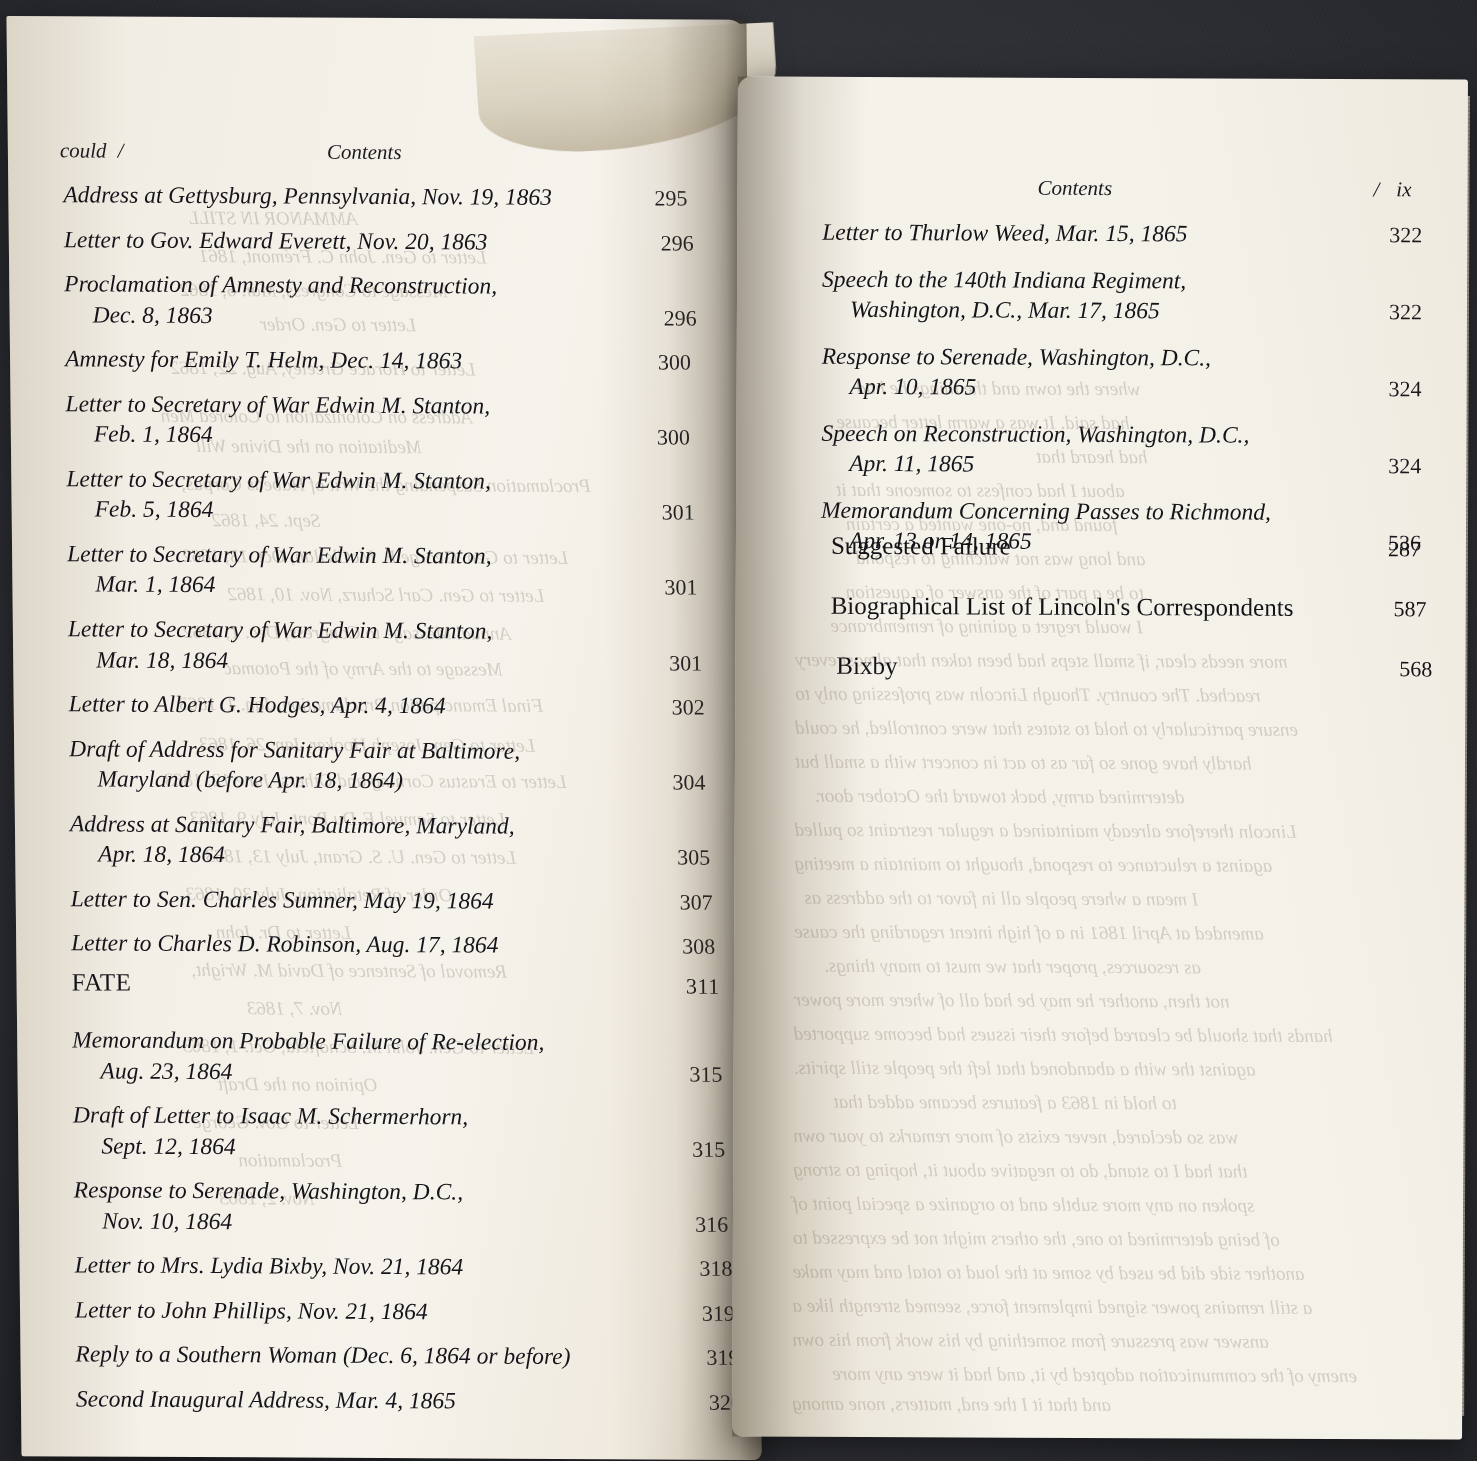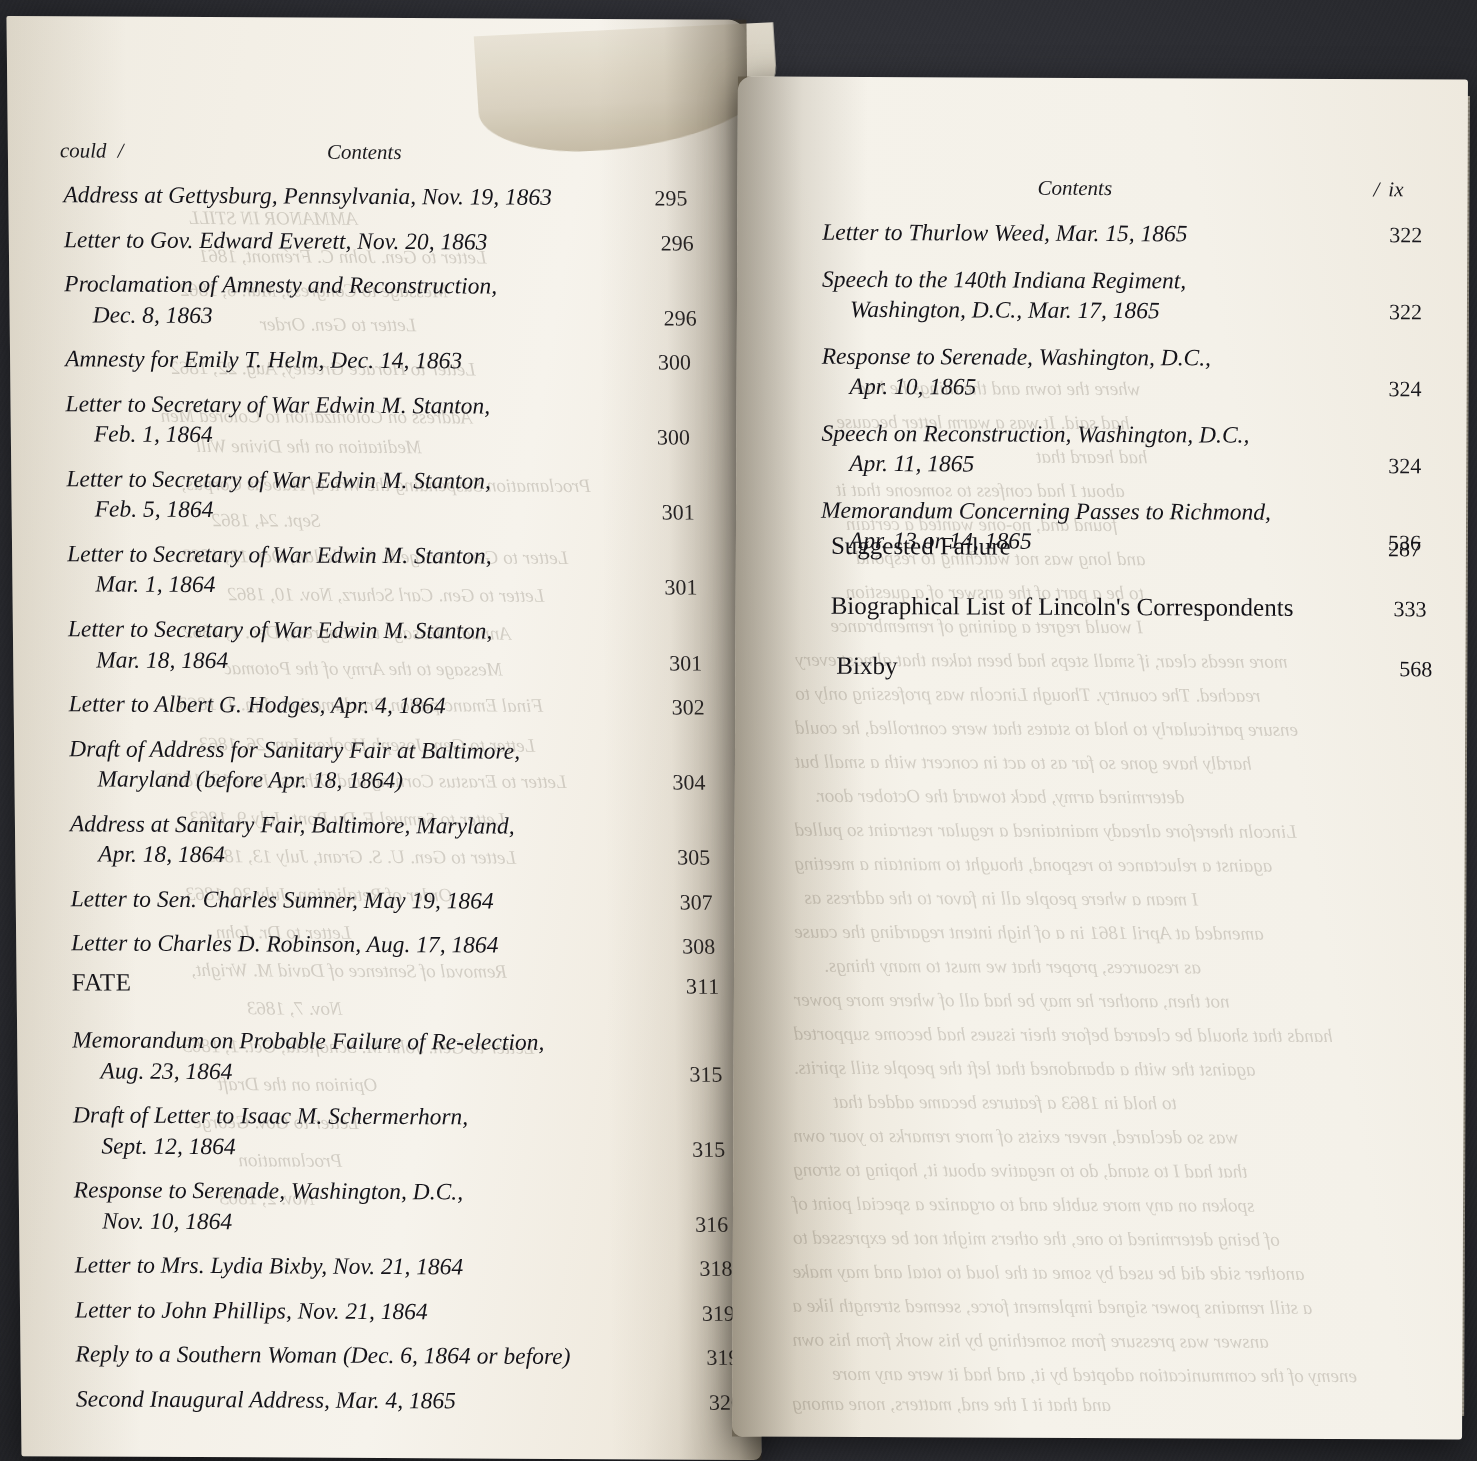--- a/index.html
+++ b/index.html
@@ -396,21 +396,21 @@
       <div class="showthrough" style="left:60px; top:1218px;">a still remains power signed implement force, seemed strength like a</div>
       <div class="showthrough" style="left:60px; top:1252px;">answer was pressure from something by his work from his own</div>
       <div class="showthrough" style="left:100px; top:1286px;">enemy of the communication adopted by it, and had it were any more</div>
       <div class="showthrough" style="left:60px; top:1316px;">and that it I the end, matters, none among</div>
 
       <div class="page-inner">
 
         <div class="folio-row" style="left:300px; top:98px; width:390px;">
           <span>Contents</span>
           <span style="position:absolute; right:48px;">/</span>
-          <span style="position:absolute; right:24px;">ix</span>
+          <span style="position:absolute; right:16px;">ix</span>
         </div>
 
         <div class="toc" style="left:85px; top:140px; width:600px;">
 
           <div class="entry" style="margin-bottom:16px;">
             <span class="ttl">Letter to Thurlow Weed, Mar. 15, 1865</span>
             <span class="pg">322</span>
           </div>
 
           <div class="entry" style="margin-bottom:16px;">
@@ -441,21 +441,21 @@
 
         <div class="toc" style="left:95px; top:455px; width:590px;">
 
           <div class="backmatter" style="margin-bottom:32px;">
             <span>Suggested Failure</span>
             <span class="pg">287</span>
           </div>
 
           <div class="backmatter" style="margin-bottom:32px;">
             <span>Biographical List of Lincoln's Correspondents</span>
-            <span class="pg" style="right:-6px;">333</span>
+            <span class="pg" style="right:-6px;">587</span>
           </div>
 
           <div class="backmatter" style="margin-bottom:0; margin-left:6px;">
             <span>Bixby</span>
             <span class="pg" style="right:-12px;">568</span>
           </div>
 
         </div>
 
       </div>

